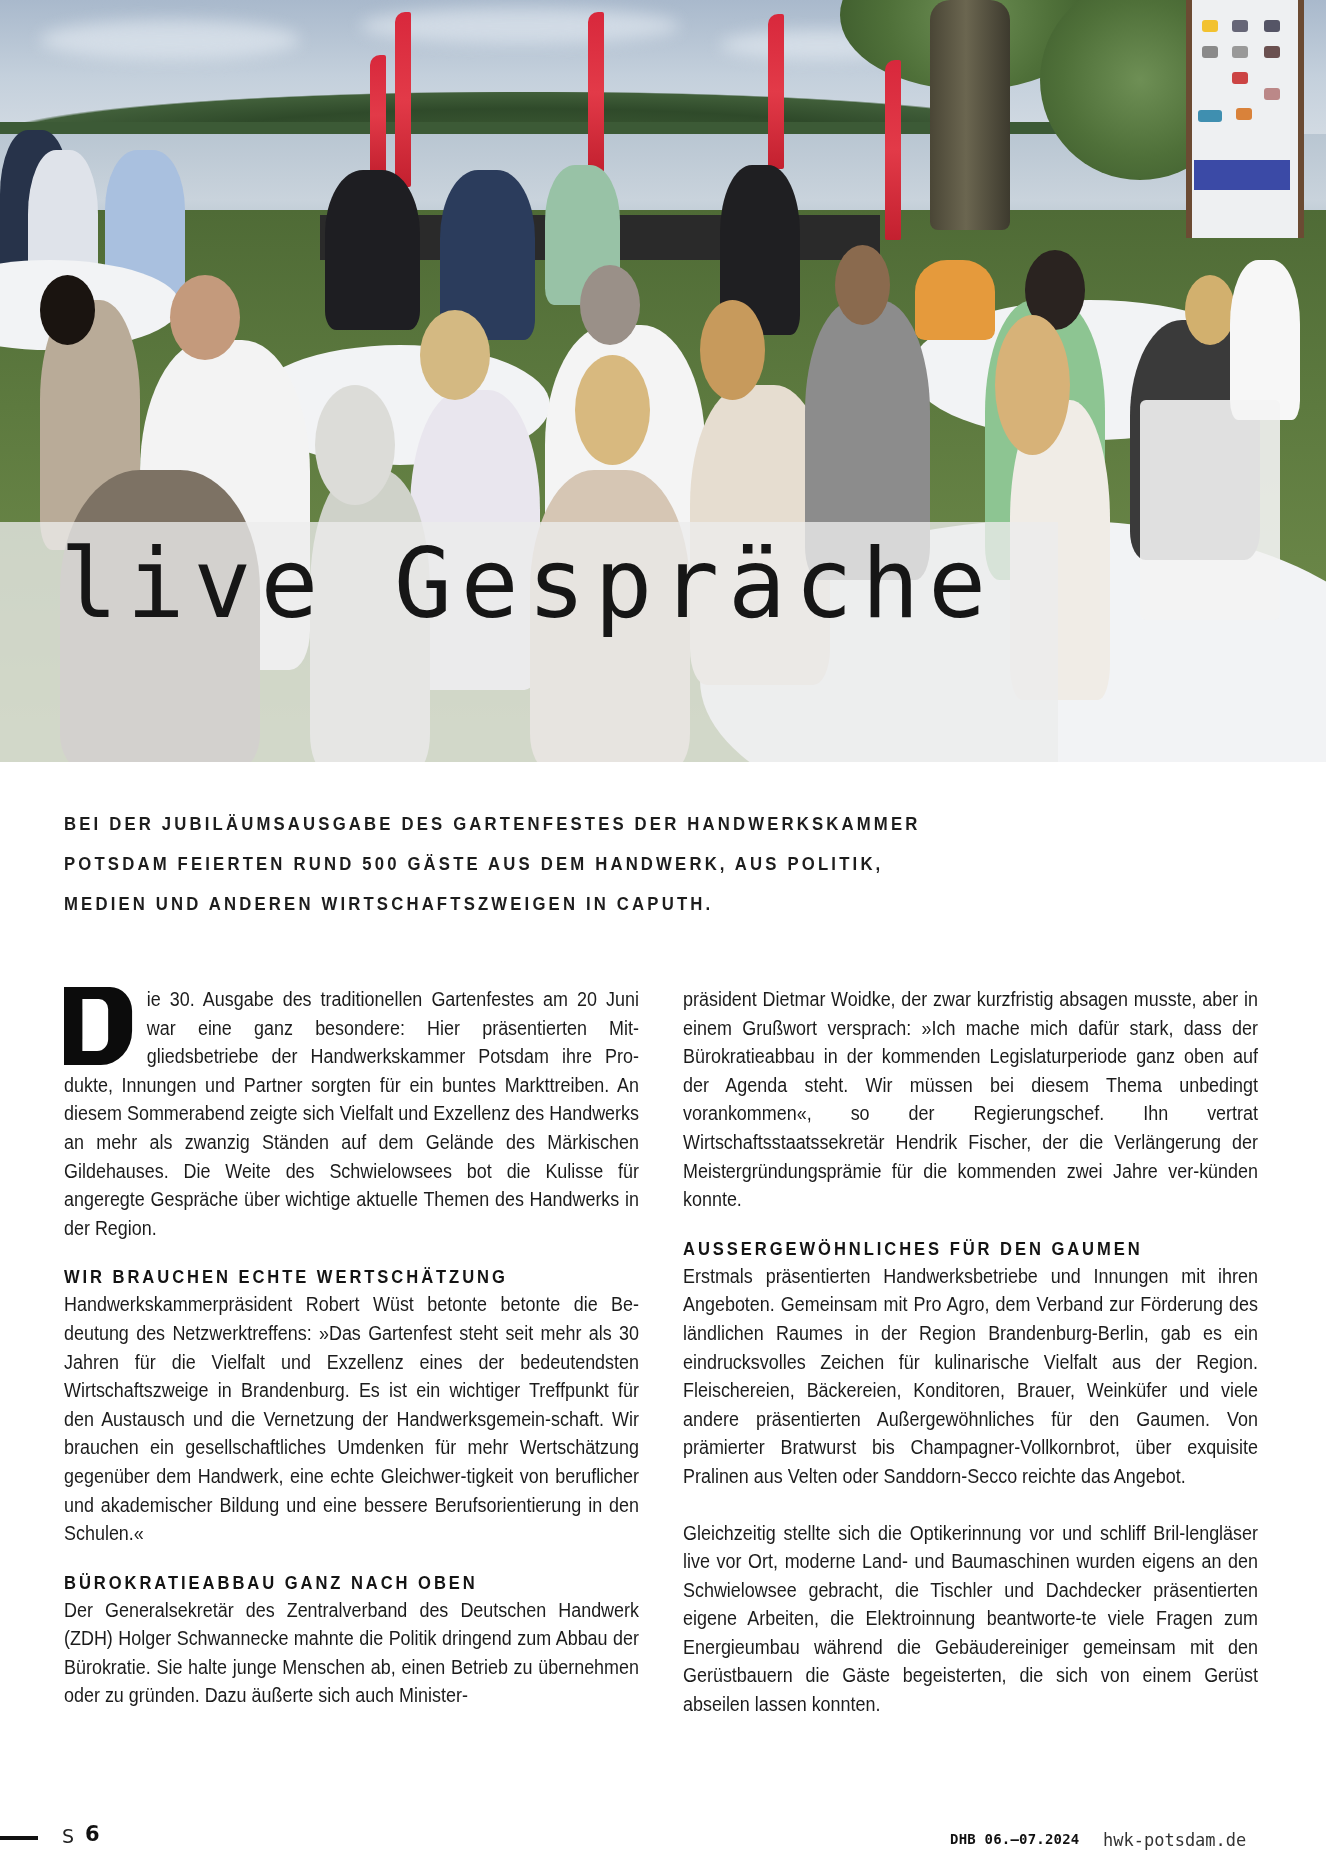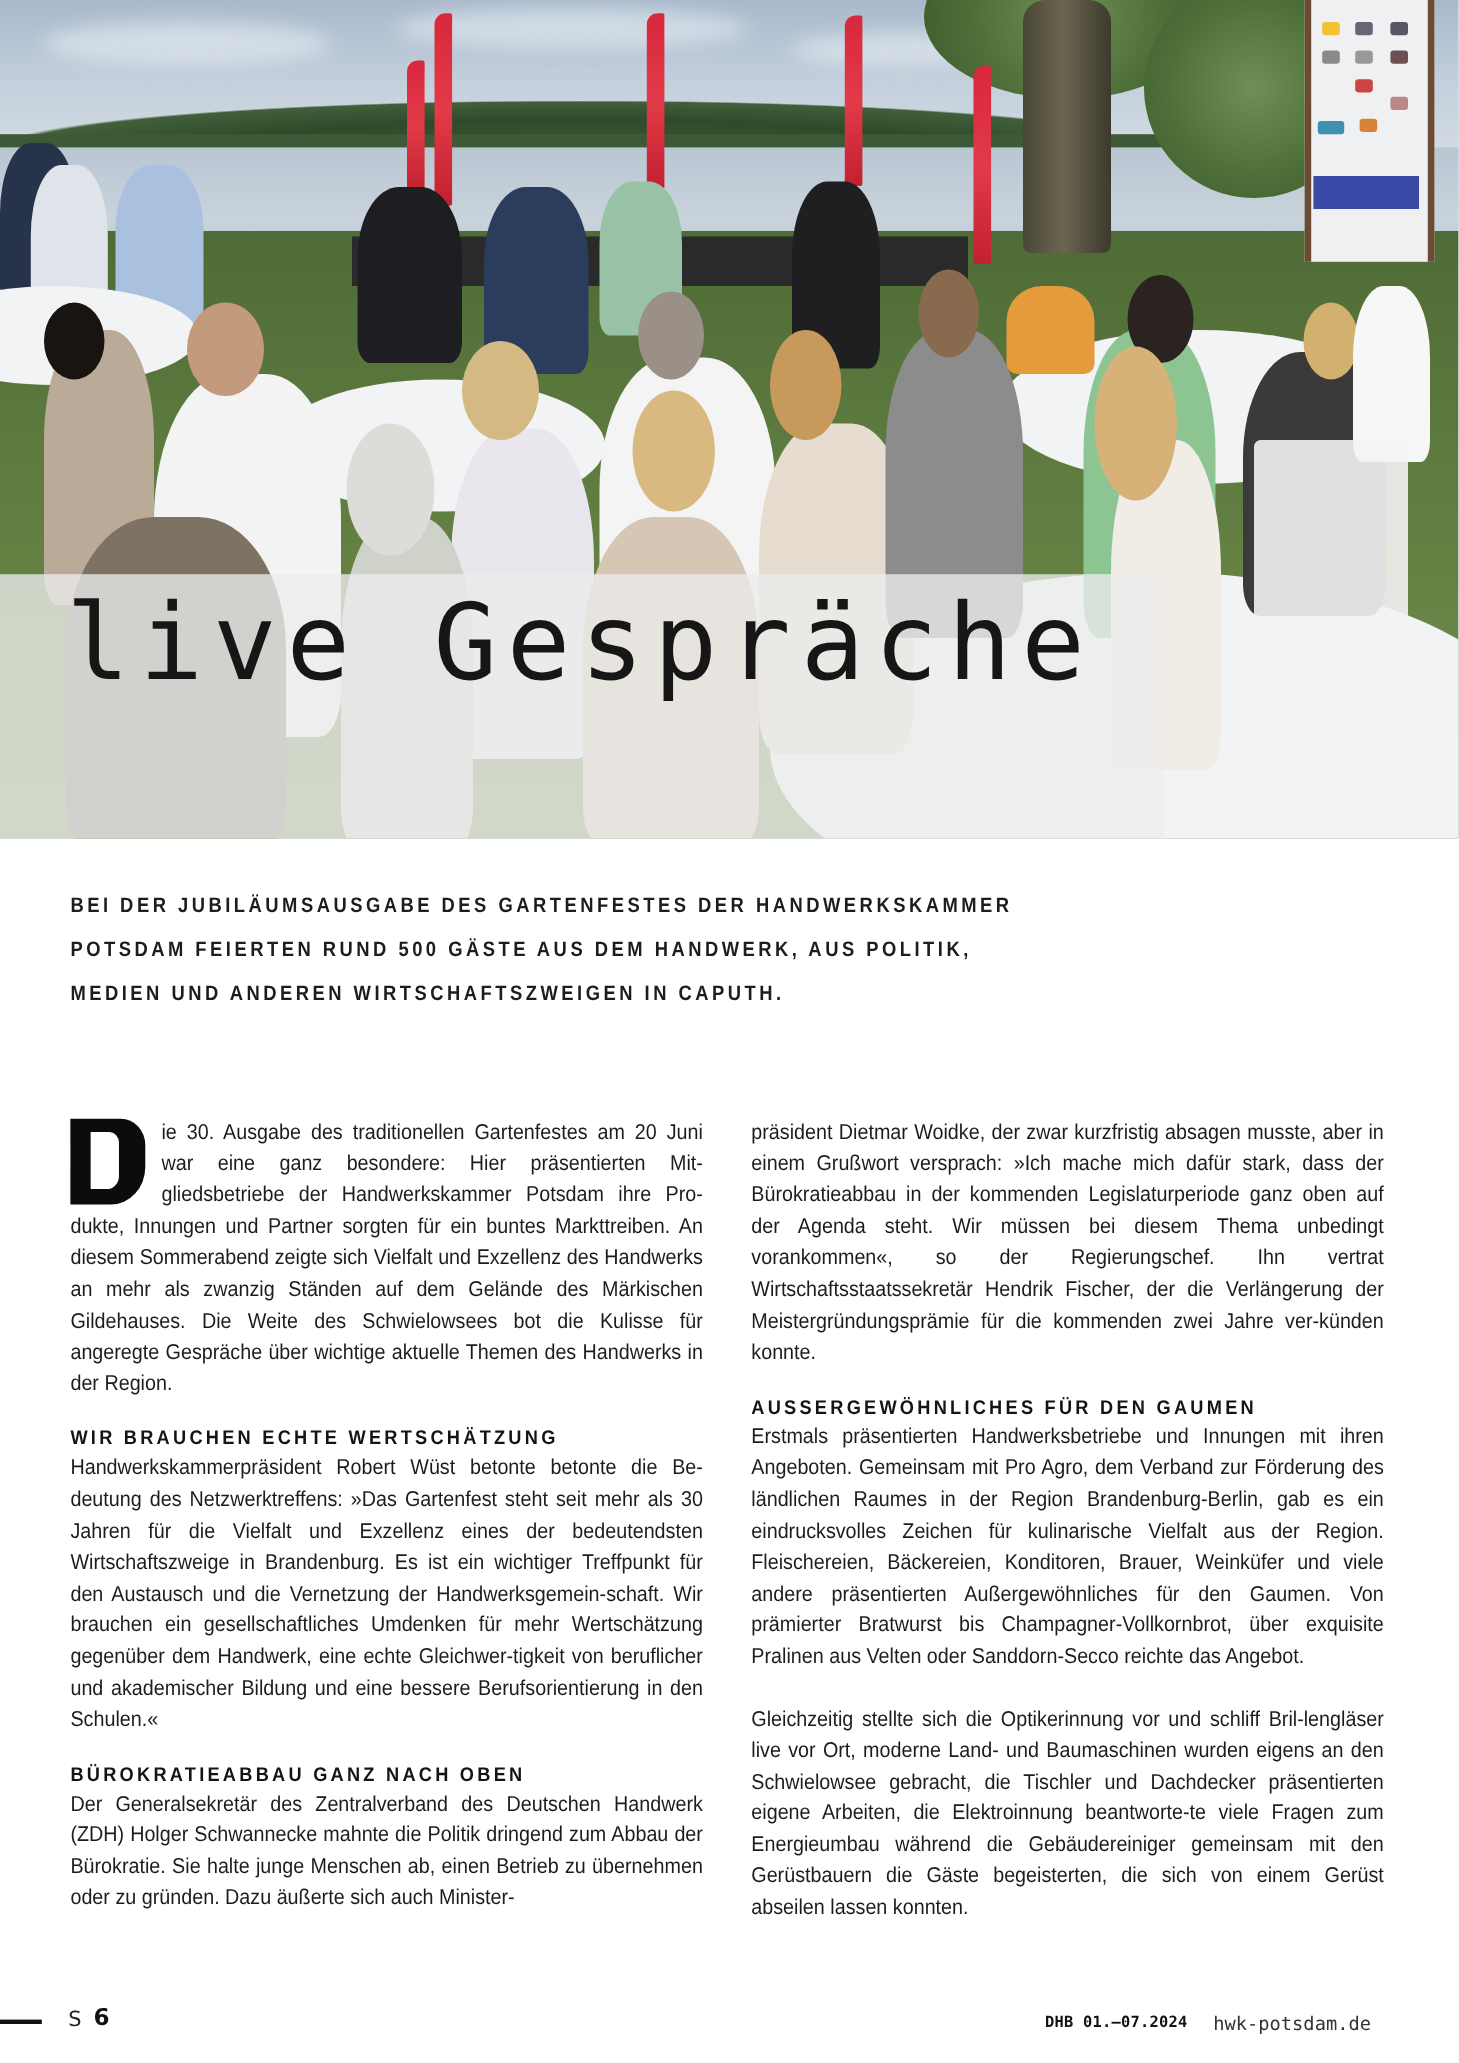--- a/index.html
+++ b/index.html
@@ -43,21 +43,21 @@
   .title span { display: block; }
 
   
   .lead { position: absolute; left: 64px; top: 804px; width: 1000px;
           font-family: "Liberation Sans", sans-serif; font-weight: bold; font-size: 19px;
           line-height: 40px; letter-spacing: 3.6px; color: #1d1d1d; text-transform: uppercase;
           transform: scaleX(0.88); transform-origin: left top; }
 
   
   .col { position: absolute; top: 985px; width: 575px; font-family: "Liberation Sans", sans-serif;
-         font-size: 19.5px; line-height: 28.6px; color: #1c1c1c; text-align: justify; hyphens: manual; margin-top: 30px; }
+         font-size: 19.5px; line-height: 28.6px; color: #1c1c1c; text-align: justify; hyphens: manual; }
   .col-left { left: 64px; }
   .col-right { left: 683px; }
   .col p { margin: 0; }
   .col .gap { height: 28px; }
   .col h3 { font-family: "Liberation Sans", sans-serif; font-weight: bold; font-size: 18px;
             letter-spacing: 3.2px; line-height: 26px; margin-top: 22px; text-transform: uppercase; color: #141414; }
   .inner { transform: scaleX(0.92); transform-origin: left top; width: 625px; }
 
   .dropcap { float: left; width: 74px; height: 78px; margin: 2px 16px 0 0; position: relative;
              background: #0c0c0c; border-radius: 0 24px 34px 0; }
@@ -179,14 +179,14 @@
     <h3>Aussergewöhnliches für den Gaumen</h3>
     <p>Erstmals präsentierten Handwerksbetriebe und Innungen mit ihren Angeboten. Gemeinsam mit Pro Agro, dem Verband zur Förderung des ländlichen Raumes in der Region Brandenburg-Berlin, gab es ein eindrucksvolles Zeichen für kulinarische Vielfalt aus der Region. Fleischereien, Bäckereien, Konditoren, Brauer, Weinküfer und viele andere präsentierten Außergewöhnliches für den Gaumen. Von prämierter Bratwurst bis Champagner-Vollkornbrot, über exquisite Pralinen aus Velten oder Sanddorn-Secco reichte das Angebot.</p>
     <div class="gap"></div>
     <p>Gleichzeitig stellte sich die Optikerinnung vor und schliff Bril-lengläser live vor Ort, moderne Land- und Baumaschinen wurden eigens an den Schwielowsee gebracht, die Tischler und Dachdecker präsentierten eigene Arbeiten, die Elektroinnung beantworte-te viele Fragen zum Energieumbau während die Gebäudereiniger gemeinsam mit den Gerüstbauern die Gäste begeisterten, die sich von einem Gerüst abseilen lassen konnten.</p>
   </div>
 </div>
 
 <div class="footer-rule"></div>
 <span class="footer-s">S</span>
 <span class="footer-num">6</span>
-<span class="footer-issue">DHB 01.–07.2024</span>
+<span class="footer-issue">DHB 06.–07.2024</span>
 <span class="footer-url">hwk-potsdam.de</span>
 
 </body></html>

